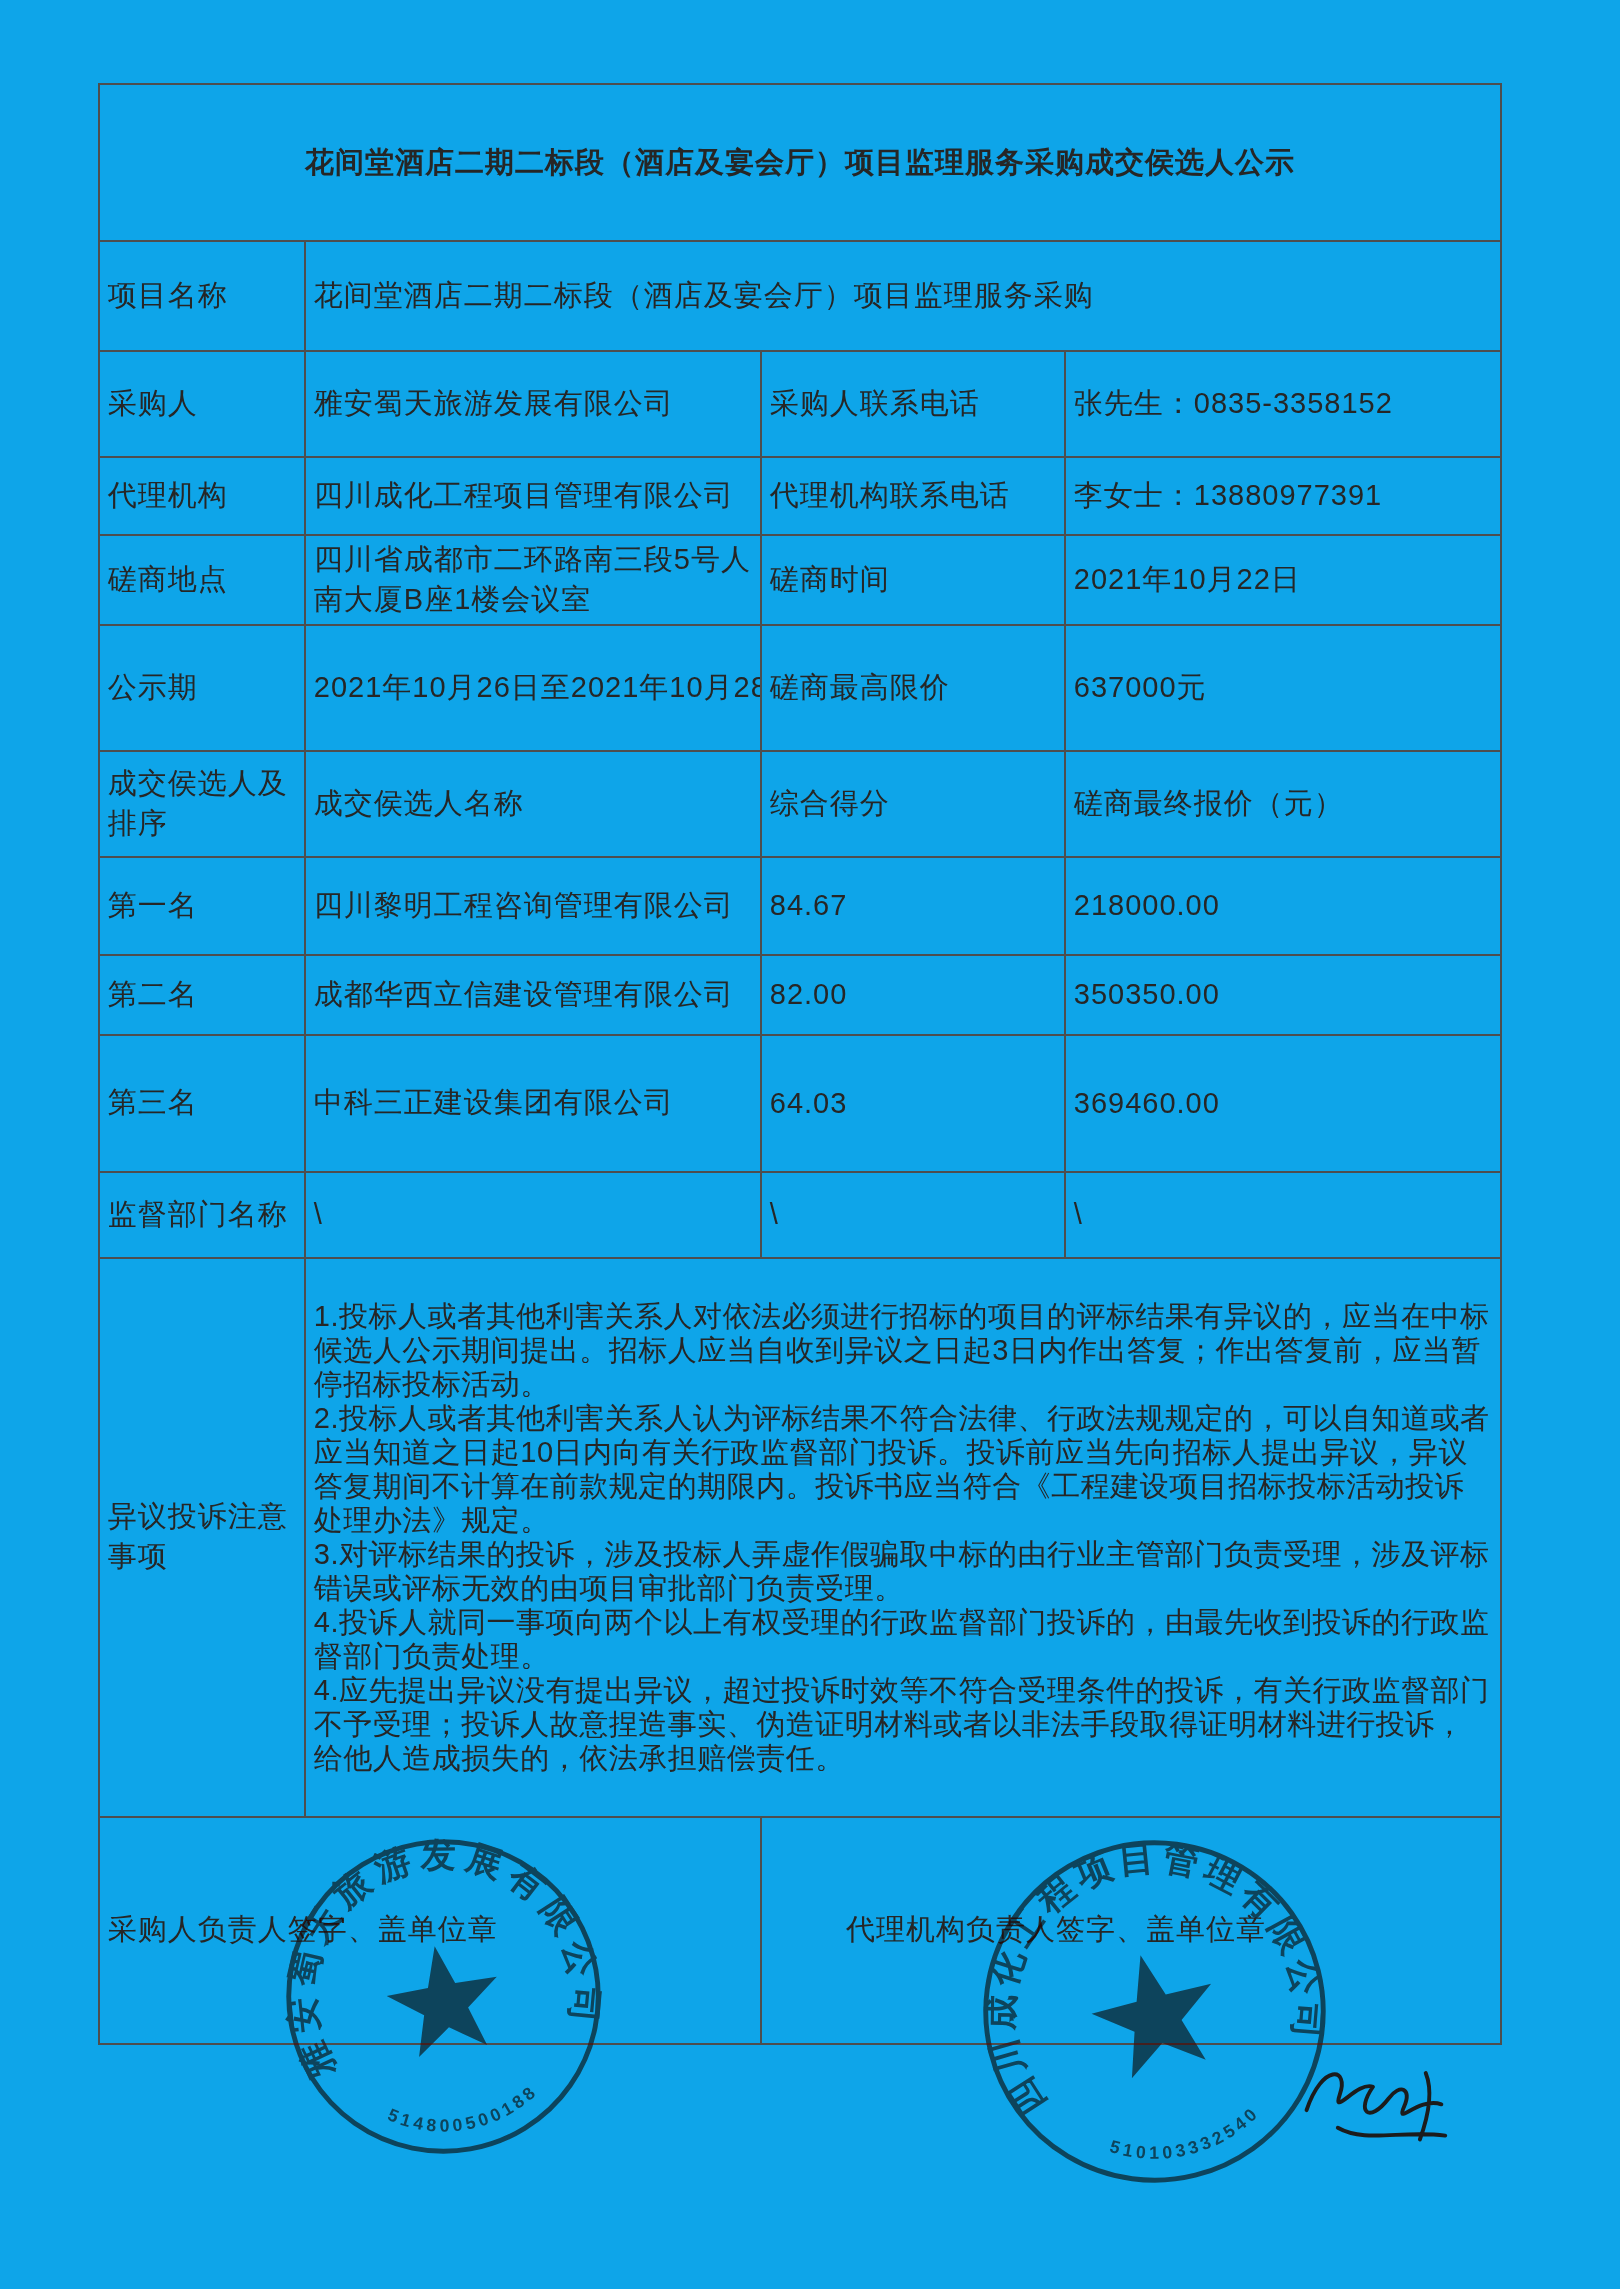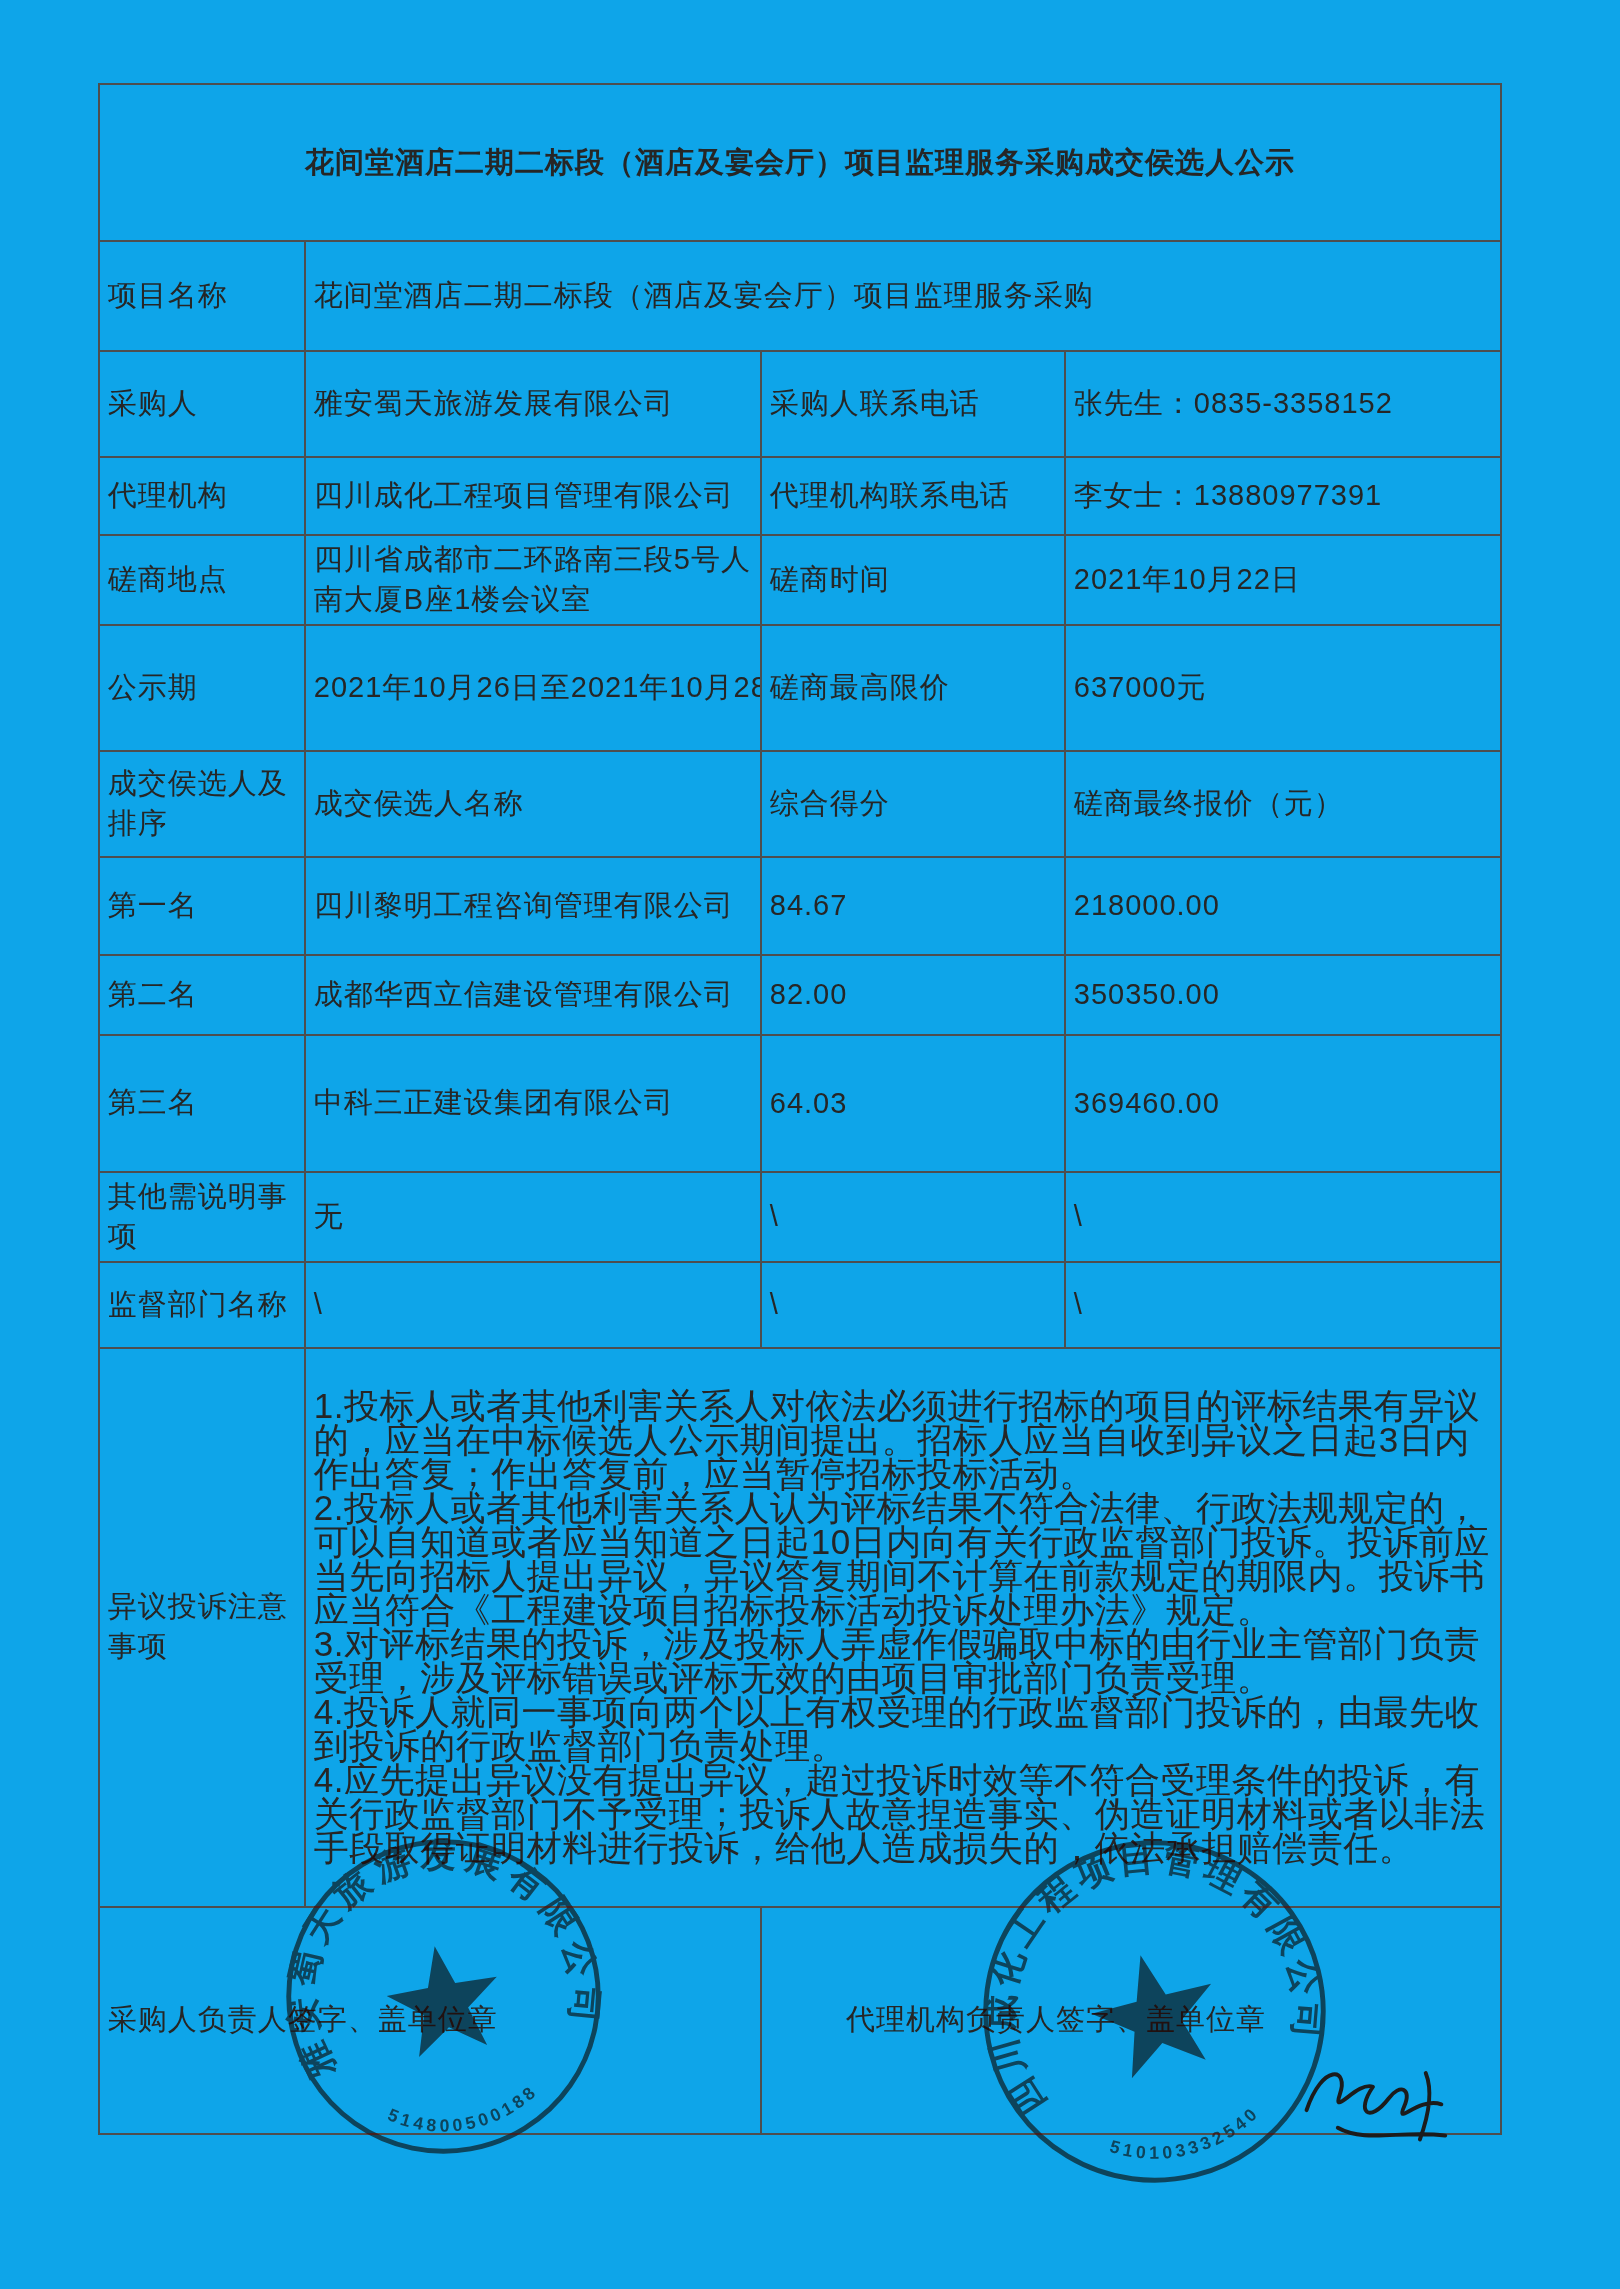--- a/index.html
+++ b/index.html
@@ -29,21 +29,21 @@
   td.title-cell{
     text-align:center;
     font-weight:bold;
     font-size:29px;
     letter-spacing:2px;
   }
   td.center{text-align:left;}
   td.legal-cell{padding:7.8px 11.8px;}
   .legal p{
     margin:0;
-    font-size:35px;
+    font-size:29px;
     line-height:34px;
     letter-spacing:0.5px;
   }
   .slash{font-size:29px;}
   .stamp{
     position:absolute;
     mix-blend-mode:multiply;
     opacity:0.88;
   }
   .stamp text{
@@ -127,26 +127,20 @@
       <td class="center">350350.00</td>
     </tr>
 
     <tr style="height:137px">
       <td>第三名</td>
       <td>中科三正建设集团有限公司</td>
       <td class="center">64.03</td>
       <td class="center">369460.00</td>
     </tr>
 
-    <tr style="height:74px">
-      <td>其他需说明事项</td>
-      <td>无</td>
-      <td class="slash">\</td>
-      <td class="slash">\</td>
-    </tr>
 
     <tr style="height:86px">
       <td>监督部门名称</td>
       <td class="slash">\</td>
       <td class="slash">\</td>
       <td class="slash">\</td>
     </tr>
 
     <tr style="height:559px">
       <td>异议投诉注意事项</td>

